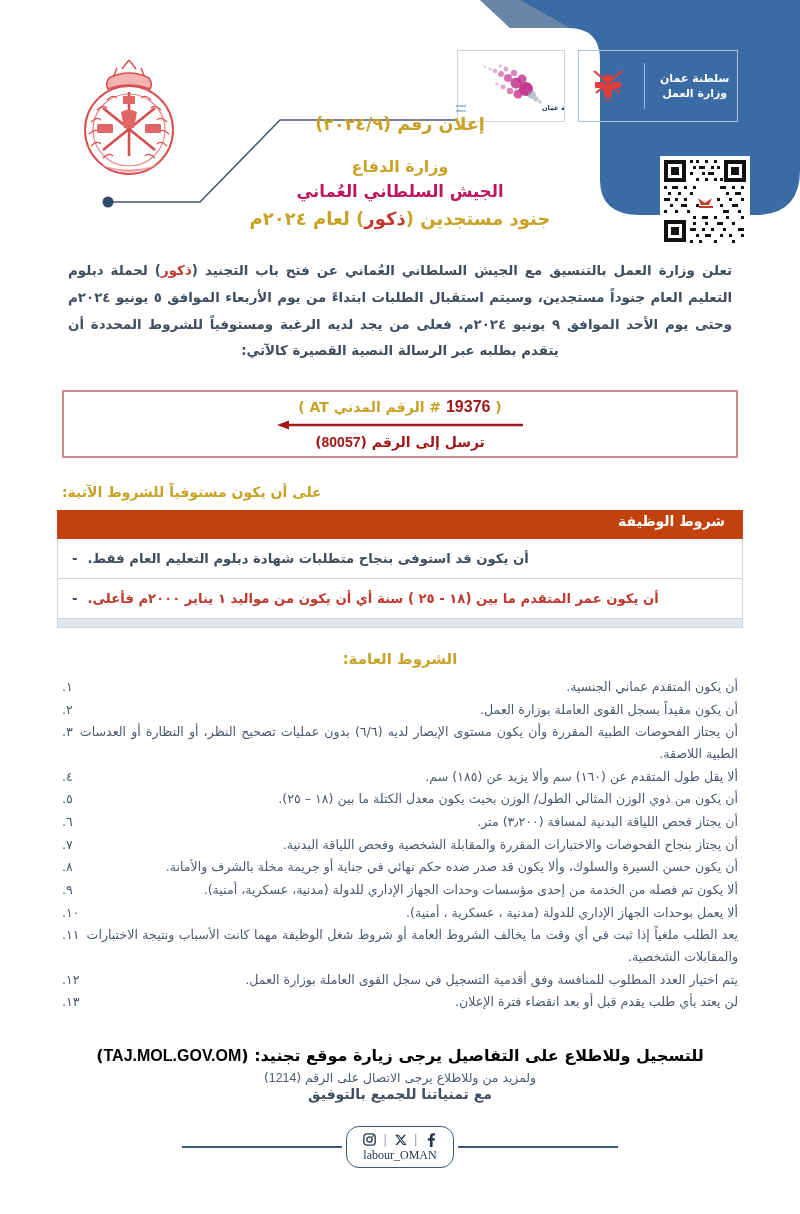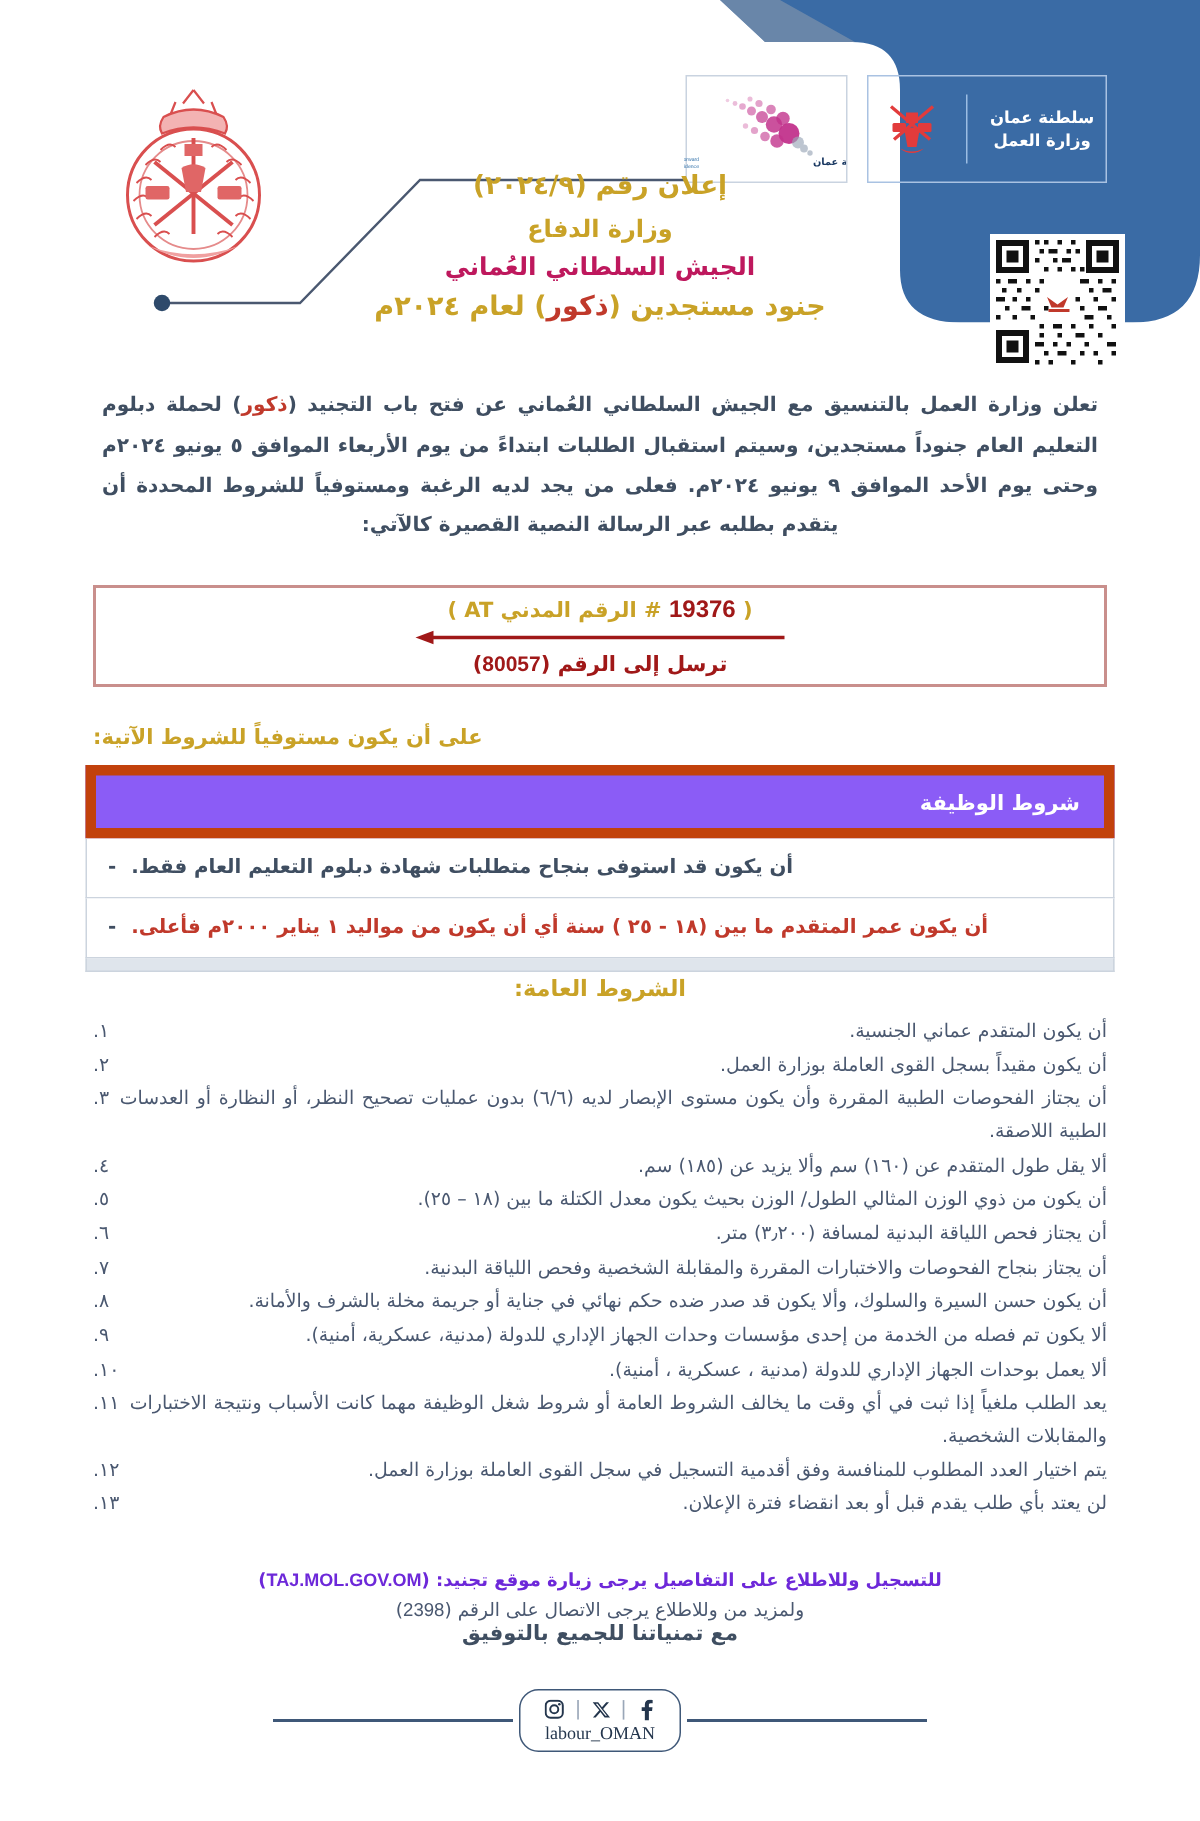--- a/index.html
+++ b/index.html
@@ -87,21 +87,21 @@
   .t-announce {
     font-size: 17.5px;
     font-weight: bold;
     color: #c9a227;
     letter-spacing: 0;
   }
   .t-ministry {
     font-size: 16px;
     font-weight: bold;
     color: #c9a227;
-    margin-top: 4px;
+    margin-top: 18px;
   }
   .t-army {
     font-size: 16.5px;
     font-weight: bold;
     color: #be185d;
     margin-top: 1px;
   }
   .t-role {
     font-size: 18px;
     font-weight: bold;
@@ -172,27 +172,27 @@
     font-weight: bold;
     color: #c9a227;
   }
   .cond-table {
     position: absolute;
     top: 510px;
     left: 57px;
     width: 686px;
   }
   .cond-head {
-    background: #8b5cf6;
+    background: #c2410c;
     color: #ffffff;
     font-size: 14px;
     font-weight: bold;
-    padding: 11px 16px 8px 16px;
+    padding: 1px 16px 8px 16px;
     text-align: right;
-    border: 7px solid #c2410c;
+    border: 2px solid #c2410c;
     box-sizing: border-box;
   }
   .cond-row {
     background: #ffffff;
     border: 1px solid #ccd4de;
     border-top: none;
     box-sizing: border-box;
     padding: 12px 14px 12px 14px;
     font-size: 13.2px;
     font-weight: bold;
@@ -254,23 +254,23 @@
 
   
   .footer-links {
     position: absolute;
     top: 1046px;
     left: 62px;
     width: 676px;
     text-align: center;
   }
   .f-line1 {
-    font-size: 12px;
-    font-weight: bold;
-    color: #6d28d9;
+    font-size: 16px;
+    font-weight: bold;
+    color: #000000;
   }
   .f-line2 {
     font-size: 12.4px;
     color: #4a5870;
     margin-top: 5px;
   }
   .f-line3 {
     font-size: 14px;
     font-weight: bold;
     color: #3f4e61;
@@ -577,21 +577,21 @@
       <span class="idx">١٢.</span>
     </li>
   <li>
       <span class="body">لن يعتد بأي طلب يقدم قبل أو بعد انقضاء فترة الإعلان.</span>
       <span class="idx">١٣.</span>
     </li>
 </ol>
 
 <div class="footer-links">
   <div class="f-line1"><span>للتسجيل وللاطلاع على التفاصيل يرجى زيارة موقع تجنيد: (</span><span class="num-lat">TAJ.MOL.GOV.OM</span><span>)</span></div>
-  <div class="f-line2"><span>ولمزيد من وللاطلاع يرجى الاتصال على الرقم (</span><span class="num-lat">2398</span><span>)</span></div>
+  <div class="f-line2"><span>ولمزيد من وللاطلاع يرجى الاتصال على الرقم (</span><span class="num-lat">1214</span><span>)</span></div>
   <div class="f-line3">مع تمنياتنا للجميع بالتوفيق</div>
 </div>
 
 <div class="social-wrap">
   <div class="social-rule"></div>
   <div class="social-badge">
     <div class="social-icons">
       <svg width="12" height="14" viewBox="0 0 12 14">
           <path d="M7.6 14V7.6h2.1l.3-2.4H7.6V3.7c0-.7.2-1.2 1.2-1.2h1.3V.4C9.8.3 9 .2 8.1.2 6.2.2 4.9 1.4 4.9 3.5v1.7H2.8v2.4h2.1V14z" fill="#24364d"></path>
         </svg>

